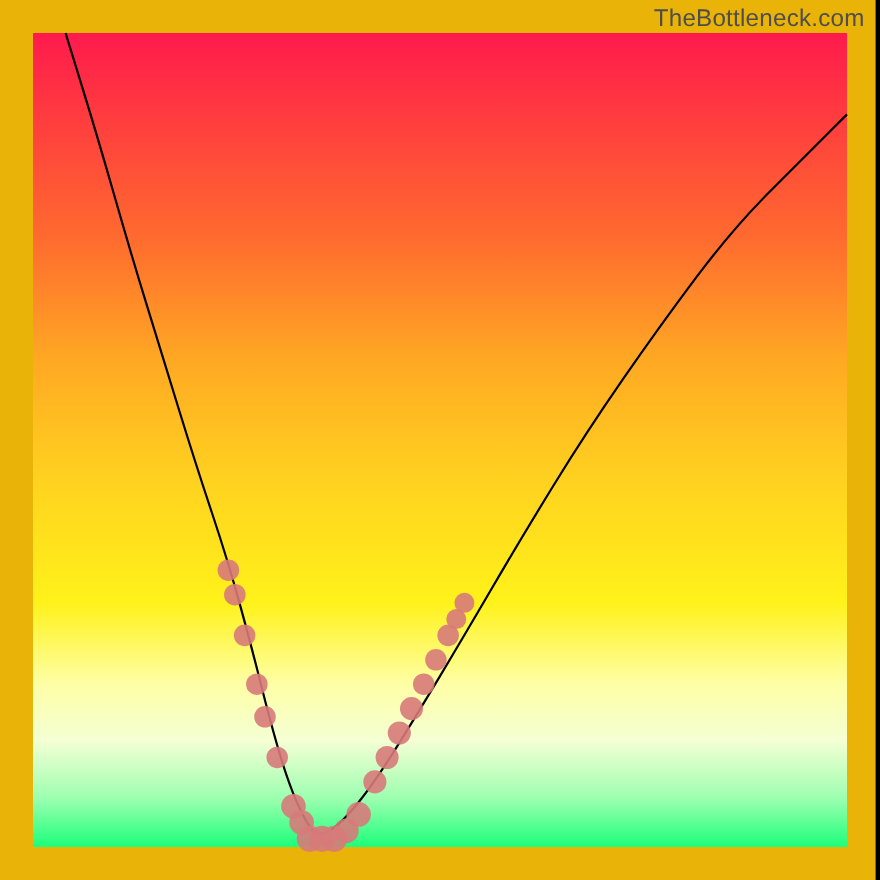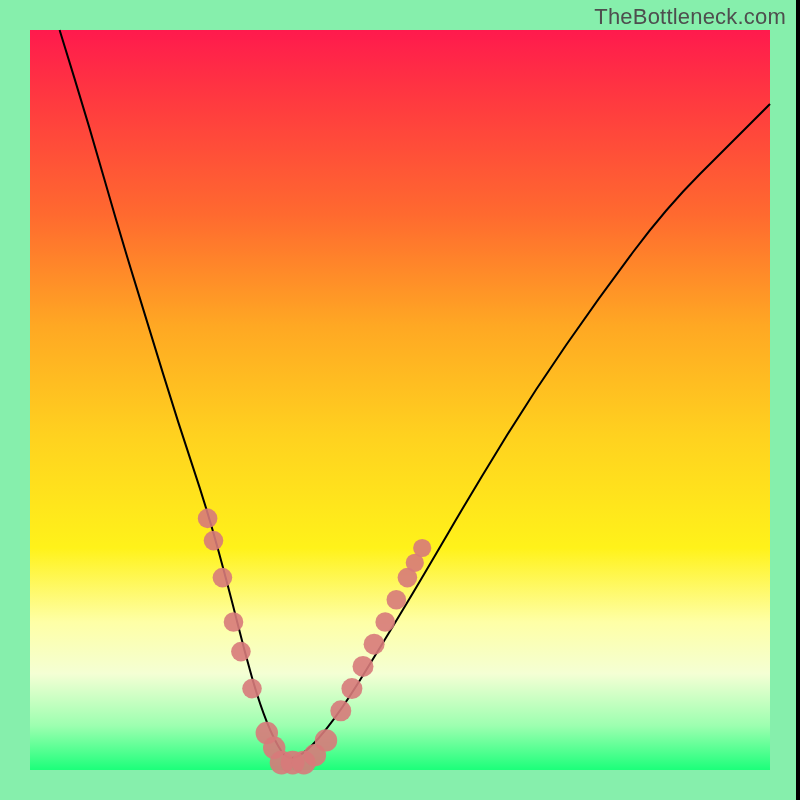--- a/index.html
+++ b/index.html
@@ -10,21 +10,21 @@
     overflow: hidden;
     background: #000;
     font-family: Arial, Helvetica, sans-serif;
   }
   .frame {
     position: absolute;
     top: 0;
     left: 0;
     width: 796px;
     height: 800px;
-    background: #86efac;
+    background: #eab308;
     text-decoration: underline;
   }
   .plot-area {
     position: absolute;
     top: 30px;
     left: 30px;
     width: 740px;
     height: 740px;
     
     background: linear-gradient(to bottom,

